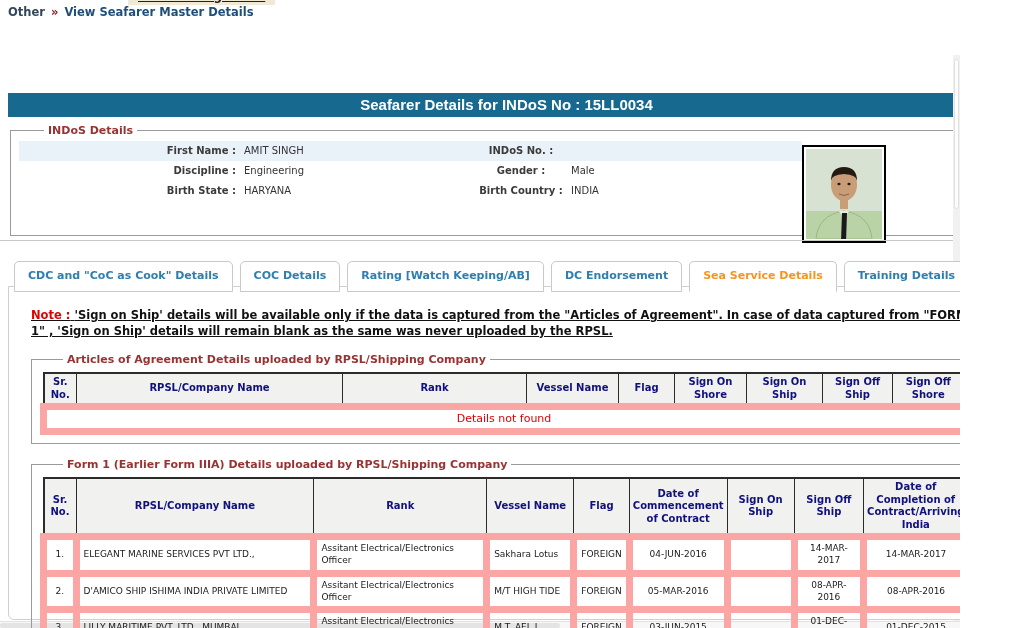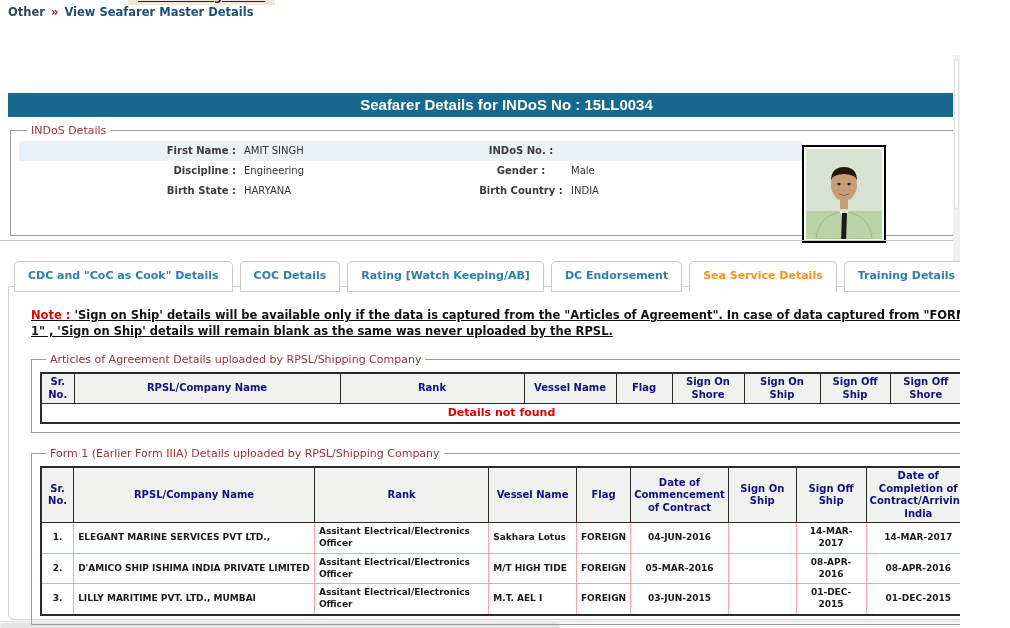--- a/index.html
+++ b/index.html
@@ -19,21 +19,21 @@
 
   
   .titlebar { position:absolute; left:8px; top:93px; width:997px; height:24px;
     background:#17698f; color:#fff; text-align:center; font-weight:bold;
     font-size:15px; line-height:24px; font-family:"Liberation Sans",sans-serif; }
 
   
   fieldset { border:1px solid #9a9a9a; }
   .fs-indos { position:absolute; left:10px; top:124px; width:992px; height:112px;
     padding:4px 8px 6px 8px; background:#fff; }
-  legend { font-size:11px; font-weight:normal; color:#993333; padding:0 4px; margin-left:8px; }
+  legend { font-size:11px; font-weight:bold; color:#993333; padding:0 4px; margin-left:25px; }
   .indos-rows { width:783px; }
   .ind-row { display:flex; height:20px; line-height:20px; font-size:10px; }
   .ind-row.alt { background:#e9f1f9; }
   .ind-l1 { width:225px; text-align:right; font-weight:bold; color:#3b3b3b; padding-right:8px; }
   .ind-v1 { width:235px; color:#333; }
   .ind-l2 { width:92px; text-align:center; font-weight:bold; color:#3b3b3b; padding-right:8px; white-space:nowrap; }
   .ind-v2 { flex:1; color:#333; }
   .photo { position:absolute; right:115px; top:8px; width:84px; height:98px;
     border:2px solid #000; background:#fff; padding:2px; }
   .photo svg { width:100%; height:100%; display:block; }
@@ -51,21 +51,21 @@
     border:1px solid #cfcfcf; border-radius:0 4px 6px 6px; background:#fff; z-index:1; }
 
   .note { margin:20px 22px 0 22px; font-size:11.5px; font-weight:bold; color:#111; line-height:1.4;text-decoration:underline; }
   .note .np { color:#e00000; }
 
   .fs-tbl { margin:14px 22px 0 22px; padding:6px 6px 8px 6px; border:1px solid #9a9a9a; }
   table { border-collapse:collapse; margin-left:2px; }
   .dtable { border:2px solid #2b2b2b; }
   .dtable th { background:#f1f1ef; color:#10107e; font-size:10px; font-weight:bold;
     border:1px solid #2b2b2b; padding:2px 3px; text-align:center; line-height:1.25; }
-  .dtable td { border:1px solid #fca5a5; font-size:9px; font-weight:bold; color:#1a1a1a;
+  .dtable td { border:7px solid #fca5a5; font-size:9px; font-weight:normal; color:#1a1a1a;
     padding:3px 4px; line-height:1.3; }
   .dtable td.c { text-align:center; }
   .empty-row td { color:#e00000; text-align:center; font-size:11px; padding:2px; }
 
   
   .vsb { position:absolute; right:0; top:55px; width:7px; height:573px; background:#f1f1f1; }
   .vsb .thumb { position:absolute; top:4px; left:1px; width:5px; height:150px; background:#fdfdfd; border:1px solid #e0e0e0; border-radius:3px; }
   .hsb { position:absolute; left:0; bottom:0; width:1003px; height:7px; background:#f7f7f7; border-top:1px solid #e2e2e2; }
   .hsb .thumb { position:absolute; top:1px; left:0; width:560px; height:5px; background:#e4e4e4; border-radius:3px; }
 

